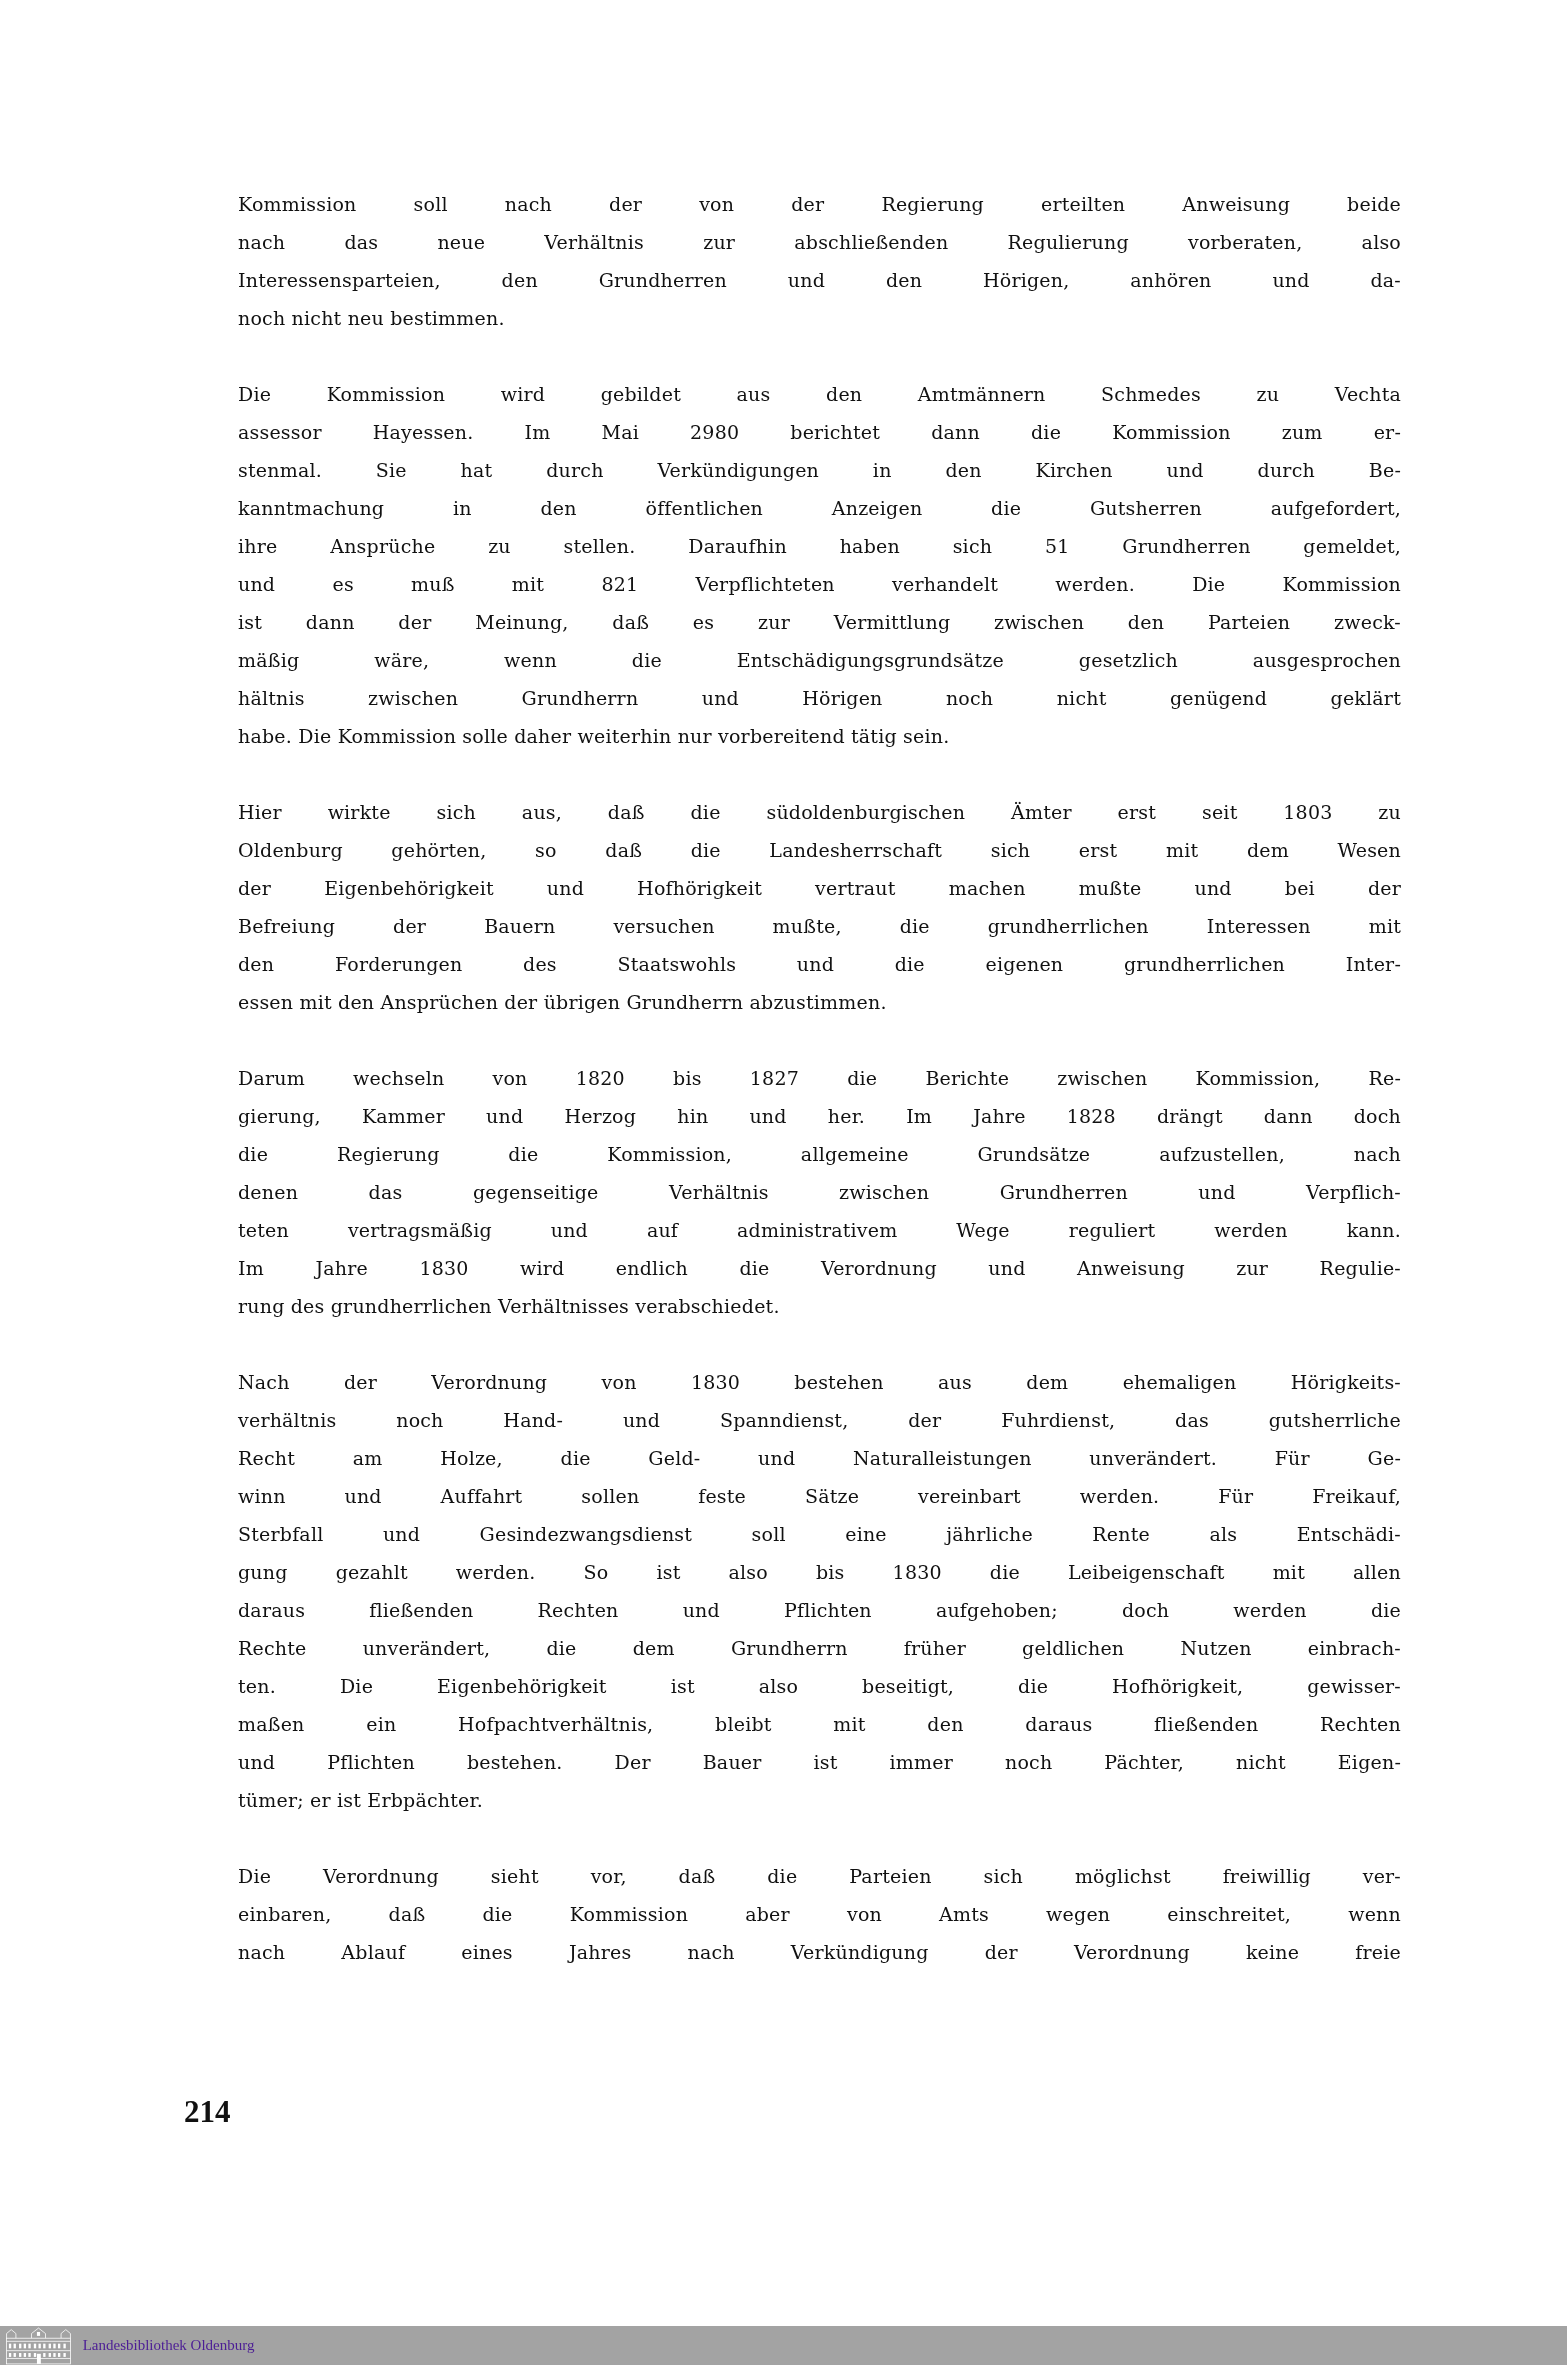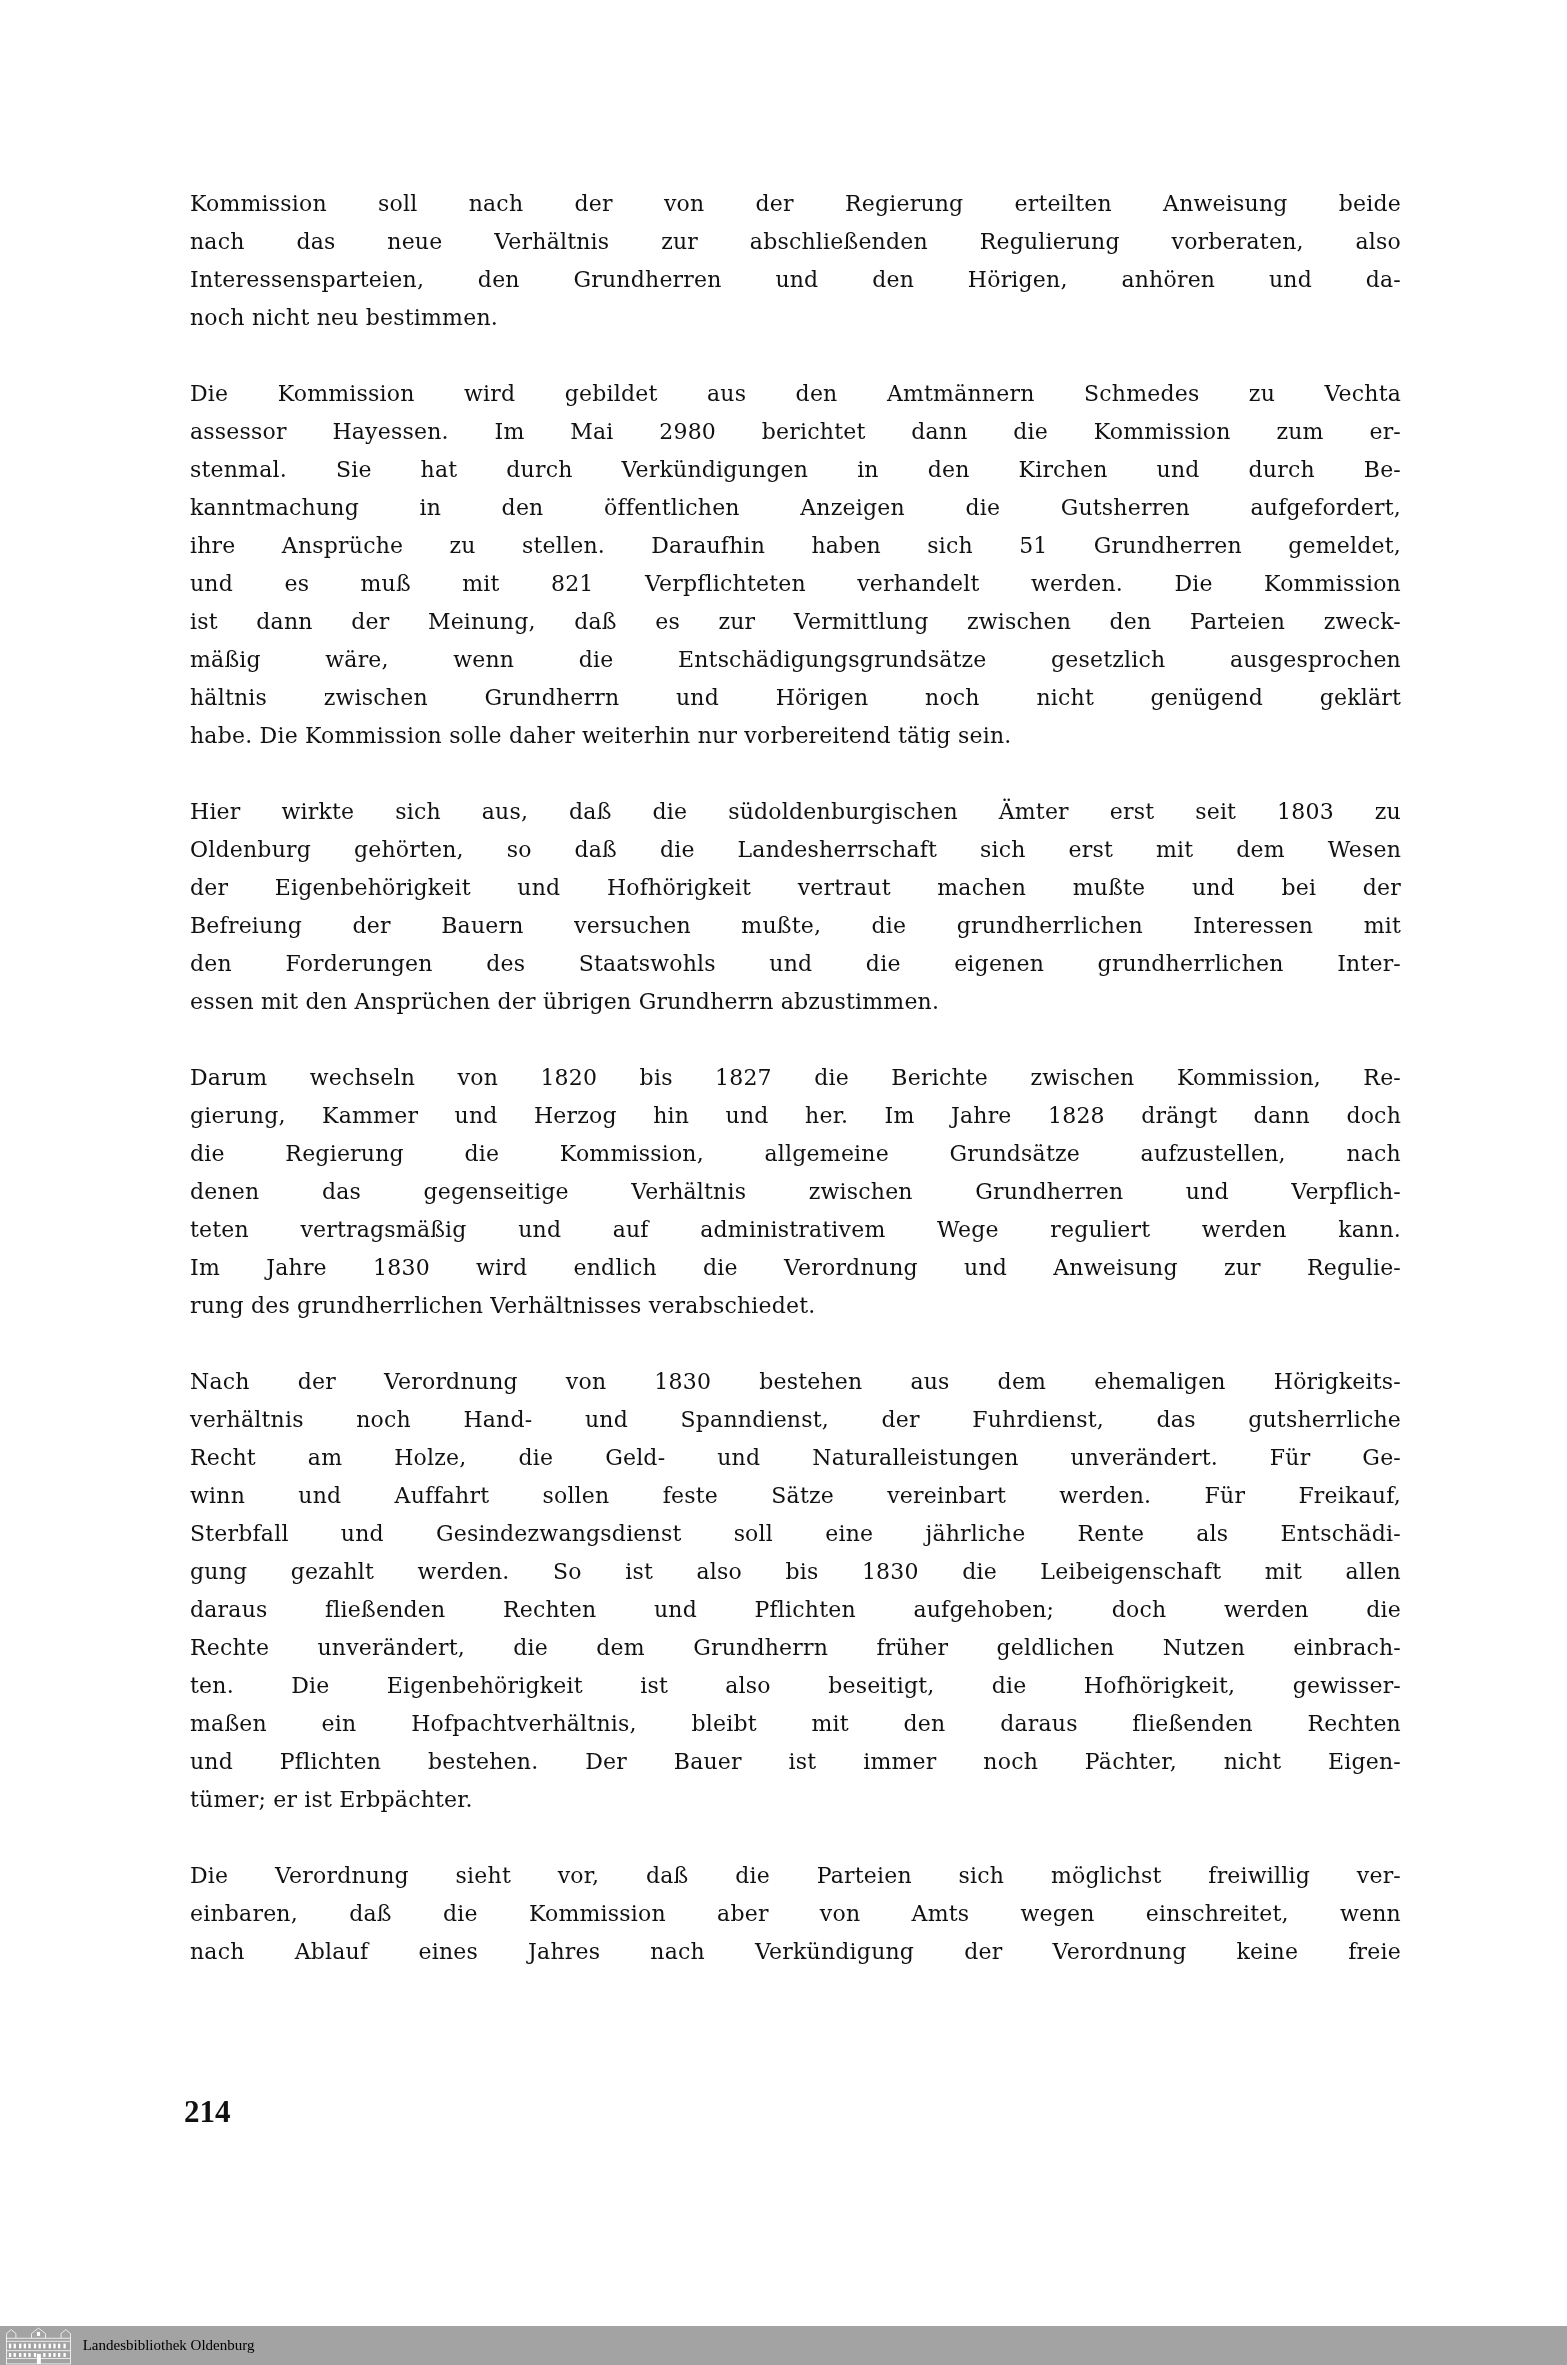--- a/index.html
+++ b/index.html
@@ -19,27 +19,28 @@
       position: absolute;
       left: 190px;
       top: 185px;
       width: 1211px;
     }
     .paragraph {
       margin: 0 0 38px 0;
     }
     .line {
       display: block;
-      font-size: 22px;
+      font-size: 19px;
       line-height: 38px;
       height: 38px;
       white-space: nowrap;
       text-align: justify;
       text-align-last: justify;
       letter-spacing: 0.2px;
+      margin-left: 48px;
     }
     .line.last {
       text-align-last: left;
     }
     .page-number {
       position: absolute;
       left: 184px;
       top: 2094px;
       font-size: 31px;
       font-weight: bold;
@@ -58,21 +59,21 @@
     }
     .library-logo {
       margin-left: 4.7px;
       width: 67px;
       height: 38px;
     }
     .library-name {
       margin-left: 11px;
       font-family: "Liberation Serif", "DejaVu Serif", serif;
       font-size: 15px;
-      color: #000000;
+      color: #4c1d95;
     }
   </style>
 </head>
 <body>
 
 <main class="page-body" id="doc-body">
     <p class="paragraph">
       <span class="line">Kommission soll nach der von der Regierung erteilten Anweisung beide</span>
       <span class="line">nach das neue Verhältnis zur abschließenden Regulierung vorberaten, also</span>
       <span class="line">Interessensparteien, den Grundherren und den Hörigen, anhören und da-</span>

